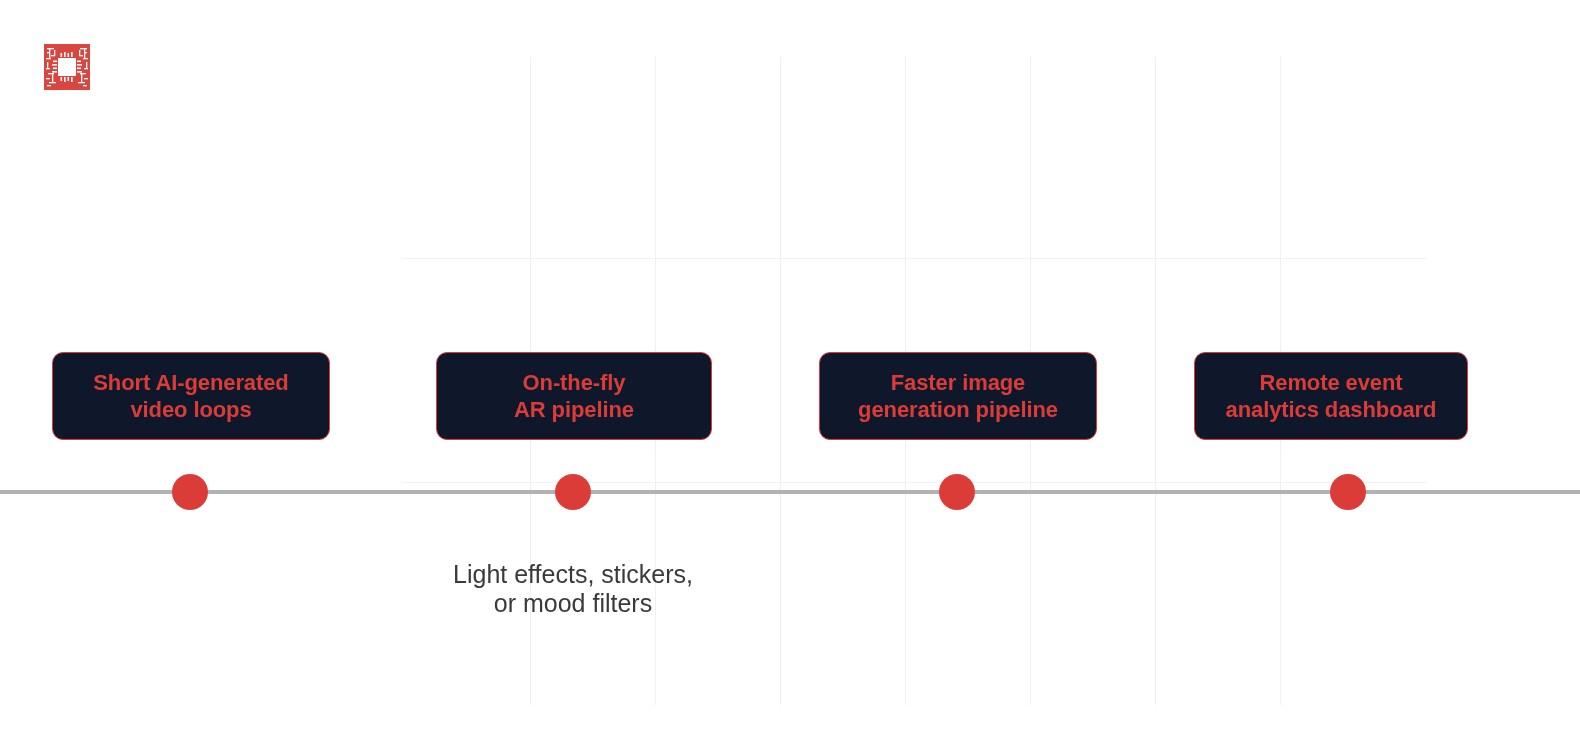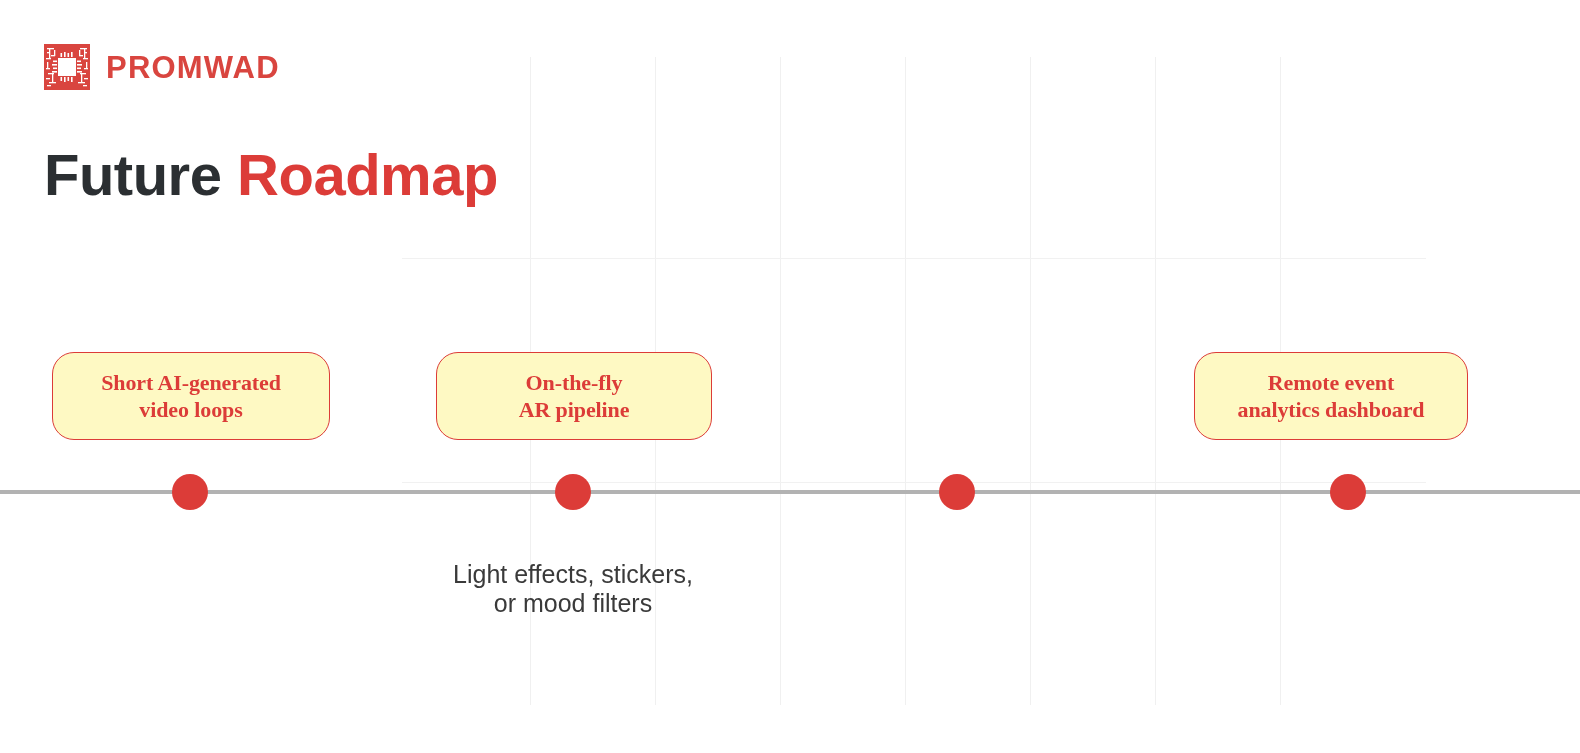--- a/index.html
+++ b/index.html
@@ -108,28 +108,27 @@
     background: #dc3c38;
     z-index: 3;
   }
 
   
   .card {
     position: absolute;
     top: 352px;
     height: 88px;
     border: 1.6px solid #dc3c38;
-    border-radius: 22px;
-    background: #fef9c3;
+    border-radius: 11px;
+    background: #0f172a;
     display: flex;
     align-items: center;
     justify-content: center;
     text-align: center;
     z-index: 4;
-    font-family: Liberation Serif, serif;
   }
   .card-label {
     color: #dc3c38;
     font-size: 22px;
     font-weight: bold;
     line-height: 1.25;
     letter-spacing: -0.1px;
     white-space: pre-line;
     padding: 0 10px;
   }
@@ -206,44 +205,44 @@
         <rect x="5" y="4" width="1.3" height="10"></rect>
         <rect x="10" y="6" width="1.3" height="6"></rect>
         <rect x="3" y="18" width="1.3" height="7"></rect>
         <rect x="8" y="30" width="1.3" height="9"></rect>
         <rect x="40" y="4" width="1.3" height="10"></rect>
         <rect x="35" y="6" width="1.3" height="6"></rect>
         <rect x="42" y="18" width="1.3" height="7"></rect>
         <rect x="37" y="30" width="1.3" height="9"></rect>
       </g>
     </svg>
-    <div class="logo-word">PROMWAD</div>
-  </div>
-
-  <h1 class="title">
-    <span class="t-dark">Future</span><span>&nbsp;</span><span class="t-red">Roadmap</span>
-  </h1>
+  </div>
+
 
   <div class="timeline-line"></div>
 
   <div class="card" style="left:52px; width:278px;">
     <span class="card-label">Short AI-generated
 video loops</span>
   </div>
   <div class="dot" style="left:172px;"></div>
   <div class="caption" style="left:30px; width:320px;"></div>
 
   <div class="card" style="left:436px; width:276px;">
     <span class="card-label">On-the-fly
 AR pipeline</span>
   </div>
   <div class="dot" style="left:555px;"></div>
   <div class="caption" style="left:413px; width:320px;margin-top:28px;">Light effects, stickers,
 or mood filters</div>
 
+  <div class="card" style="left:819px; width:278px;">
+    <span class="card-label">Faster image
+generation pipeline</span>
+  </div>
   <div class="dot" style="left:939px;"></div>
 
   <div class="card" style="left:1194px; width:274px;">
     <span class="card-label">Remote event
 analytics dashboard</span>
   </div>
   <div class="dot" style="left:1330px;"></div>
 
 </div>
 

